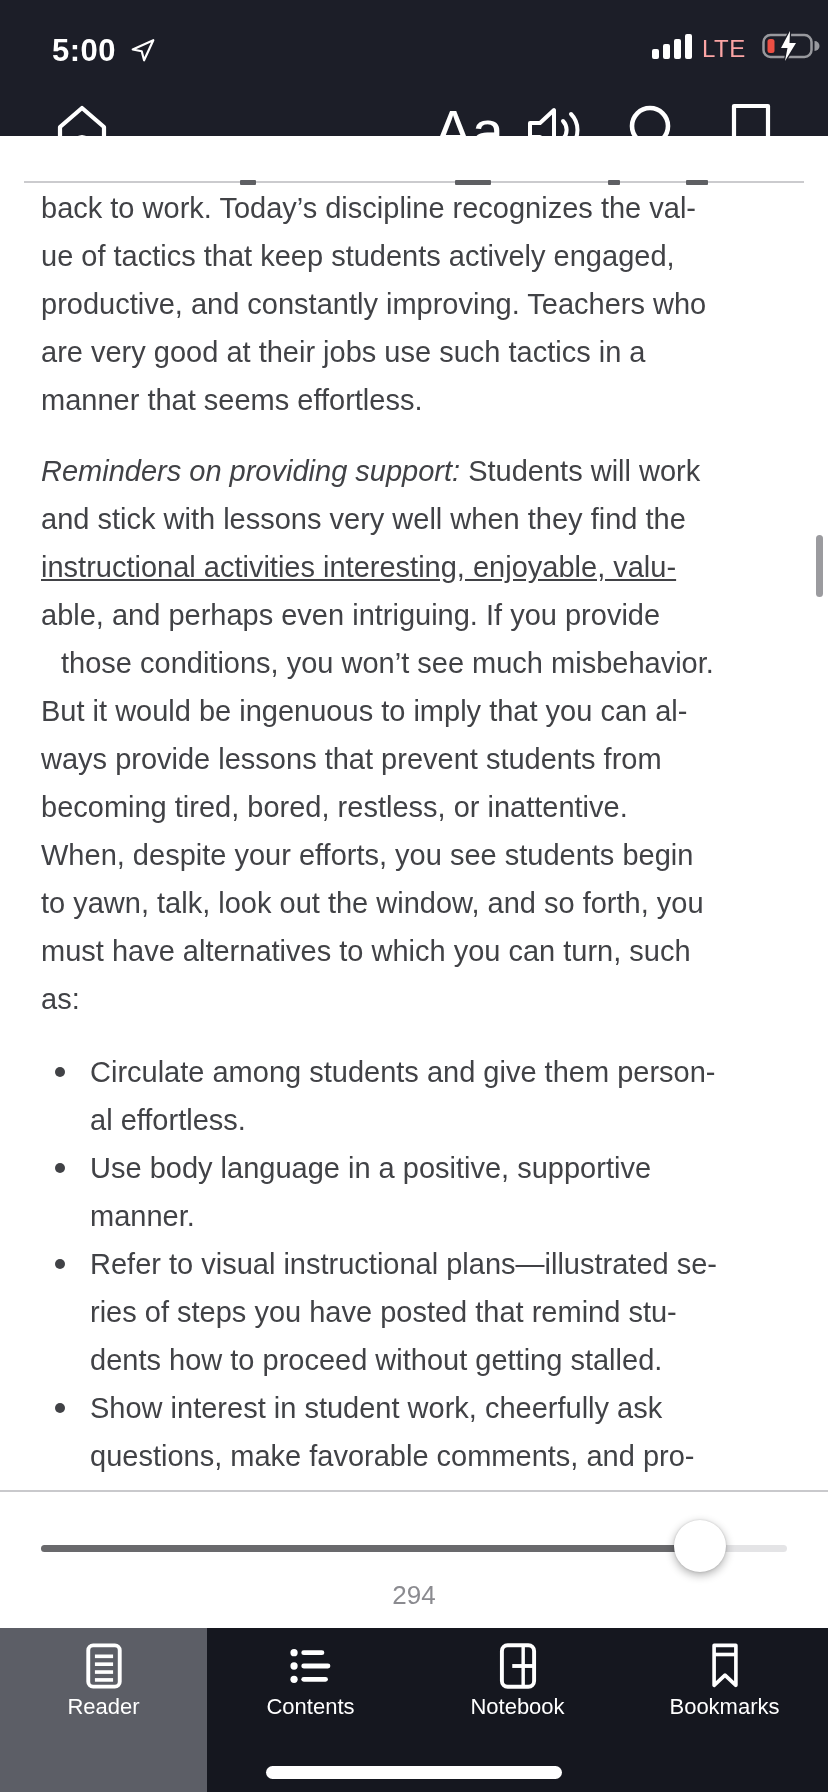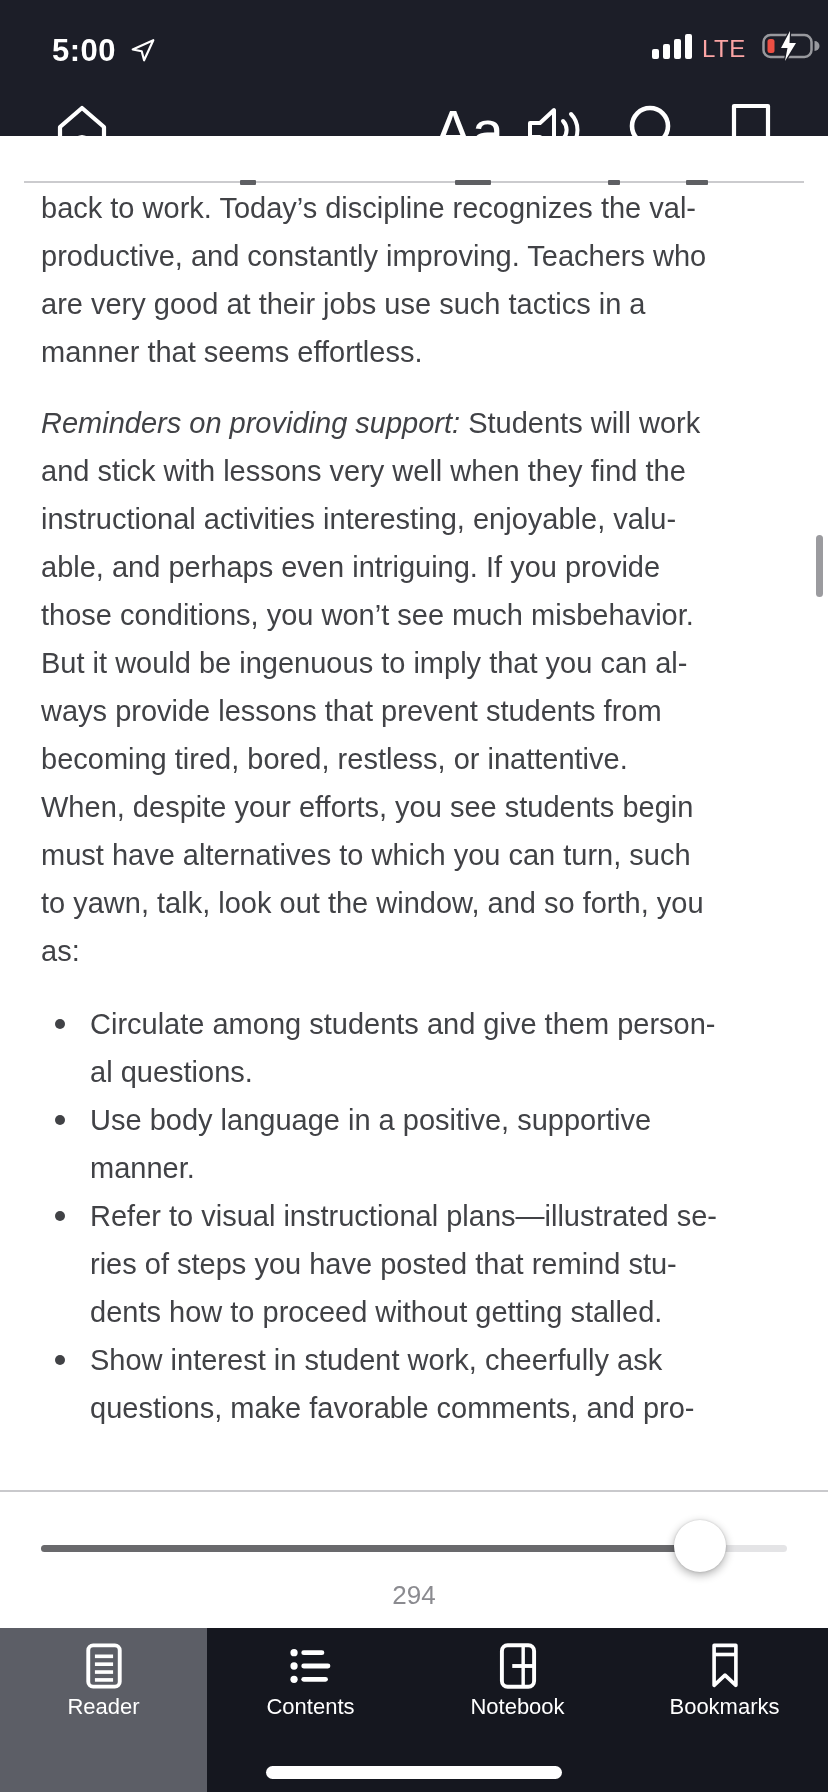--- a/index.html
+++ b/index.html
@@ -111,43 +111,44 @@
   <div class="content">
     <div class="clip-hairline"></div>
     <div class="clip-mark" style="left:240px;width:16px;"></div>
     <div class="clip-mark" style="left:455px;width:36px;"></div>
     <div class="clip-mark" style="left:608px;width:12px;"></div>
     <div class="clip-mark" style="left:686px;width:22px;"></div>
 
     <div class="page-text">
       <p class="para">
         <span class="line" style="display: block;">back to work. Today’s discipline recognizes the val-</span>
+        <span class="line" style="display: block;">ue of tactics that keep students actively engaged,</span>
         <span class="line" style="display: block;">productive, and constantly improving. Teachers who</span>
         <span class="line" style="display: block;">are very good at their jobs use such tactics in a</span>
         <span class="line" style="display: block;">manner that seems effortless.</span>
       </p>
       <p class="para para2">
         <span class="line" style="display: block;"><span class="lead-italic">Reminders on providing support:</span><span> Students will work</span></span>
         <span class="line" style="display: block;">and stick with lessons very well when they find the</span>
-        <span class="line" style="display: block;">instructional activities interesting, enjoyable, valu-</span>
+        <span class="line" style="display: block; text-decoration: underline;">instructional activities interesting, enjoyable, valu-</span>
         <span class="line" style="display: block;">able, and perhaps even intriguing. If you provide</span>
-        <span class="line" style="display: block;">those conditions, you won’t see much misbehavior.</span>
+        <span class="line" style="display: block; margin-left: 20px;">those conditions, you won’t see much misbehavior.</span>
         <span class="line" style="display: block;">But it would be ingenuous to imply that you can al-</span>
         <span class="line" style="display: block;">ways provide lessons that prevent students from</span>
         <span class="line" style="display: block;">becoming tired, bored, restless, or inattentive.</span>
         <span class="line" style="display: block;">When, despite your efforts, you see students begin</span>
+        <span class="line" style="display: block;">to yawn, talk, look out the window, and so forth, you</span>
         <span class="line" style="display: block;">must have alternatives to which you can turn, such</span>
-        <span class="line" style="display: block;">to yawn, talk, look out the window, and so forth, you</span>
         <span class="line" style="display: block;">as:</span>
       </p>
       <ul class="blist">
         <li>
           <span class="bdot"></span>
           <div class="line">Circulate among students and give them person-</div>
-          <div class="line">al questions.</div>
+          <div class="line">al effortless.</div>
         </li>
         <li>
           <span class="bdot"></span>
           <div class="line">Use body language in a positive, supportive</div>
           <div class="line">manner.</div>
         </li>
         <li>
           <span class="bdot"></span>
           <div class="line">Refer to visual instructional plans—illustrated se-</div>
           <div class="line">ries of steps you have posted that remind stu-</div>

